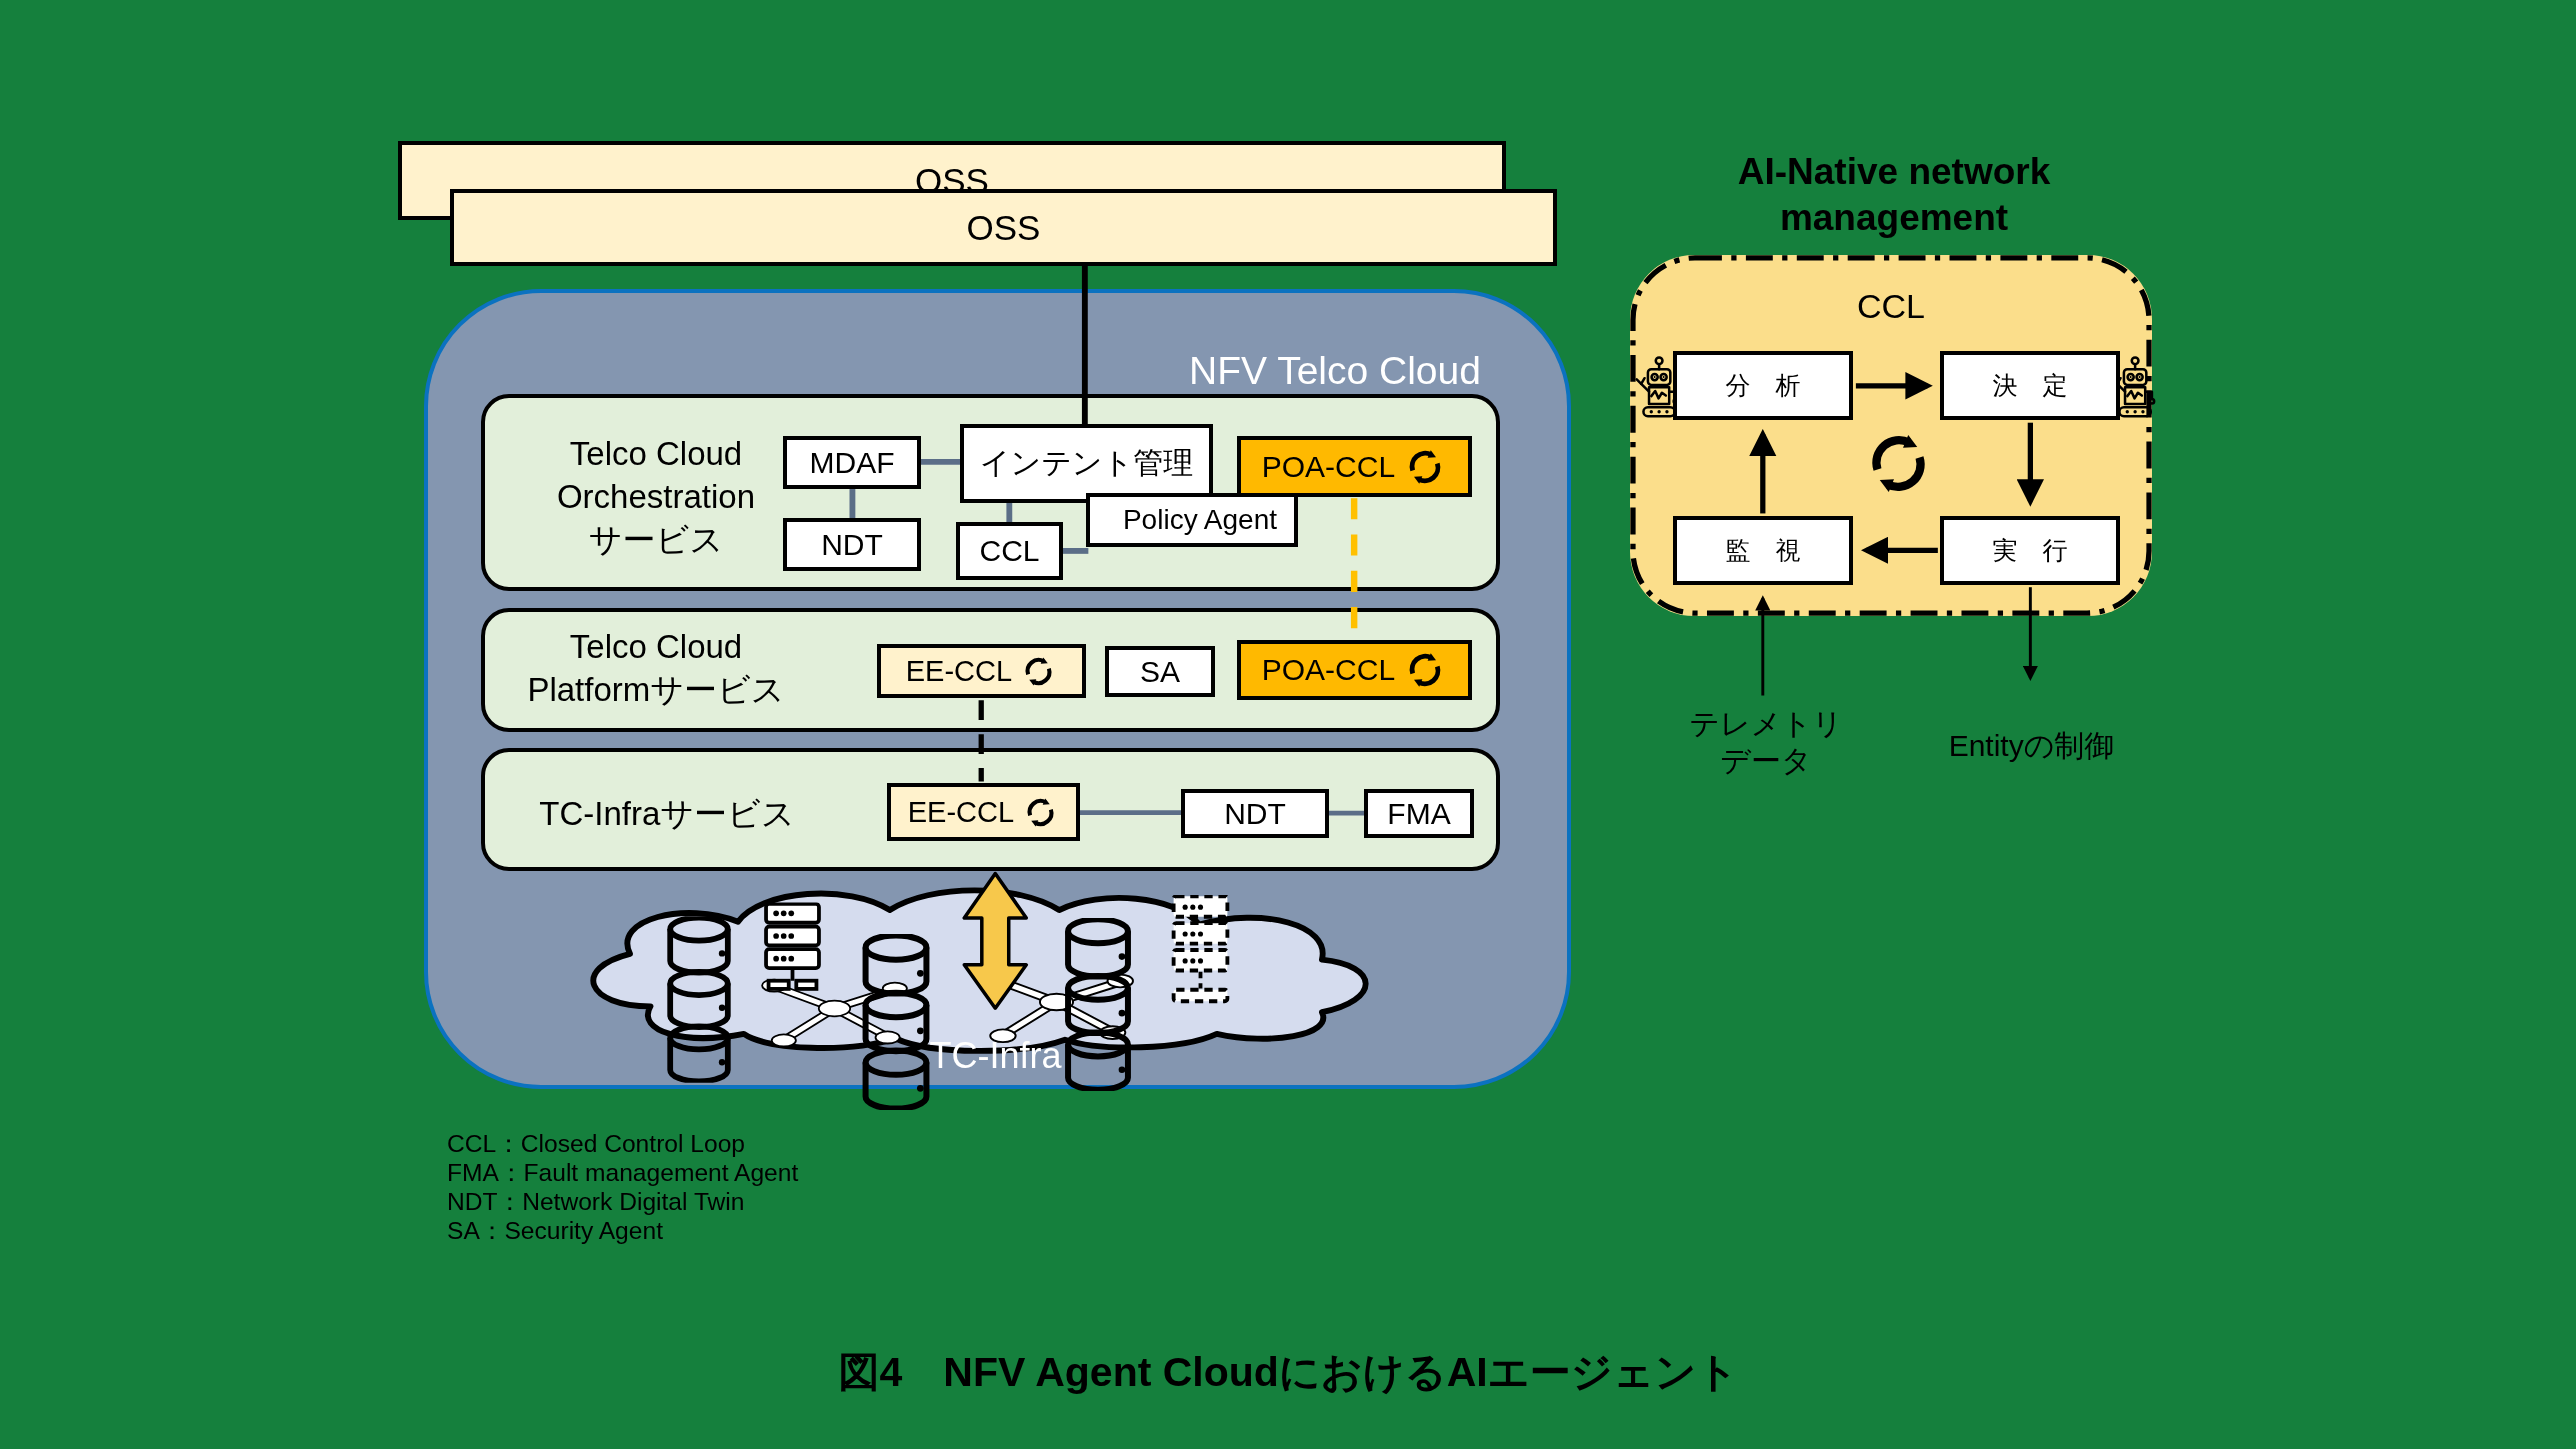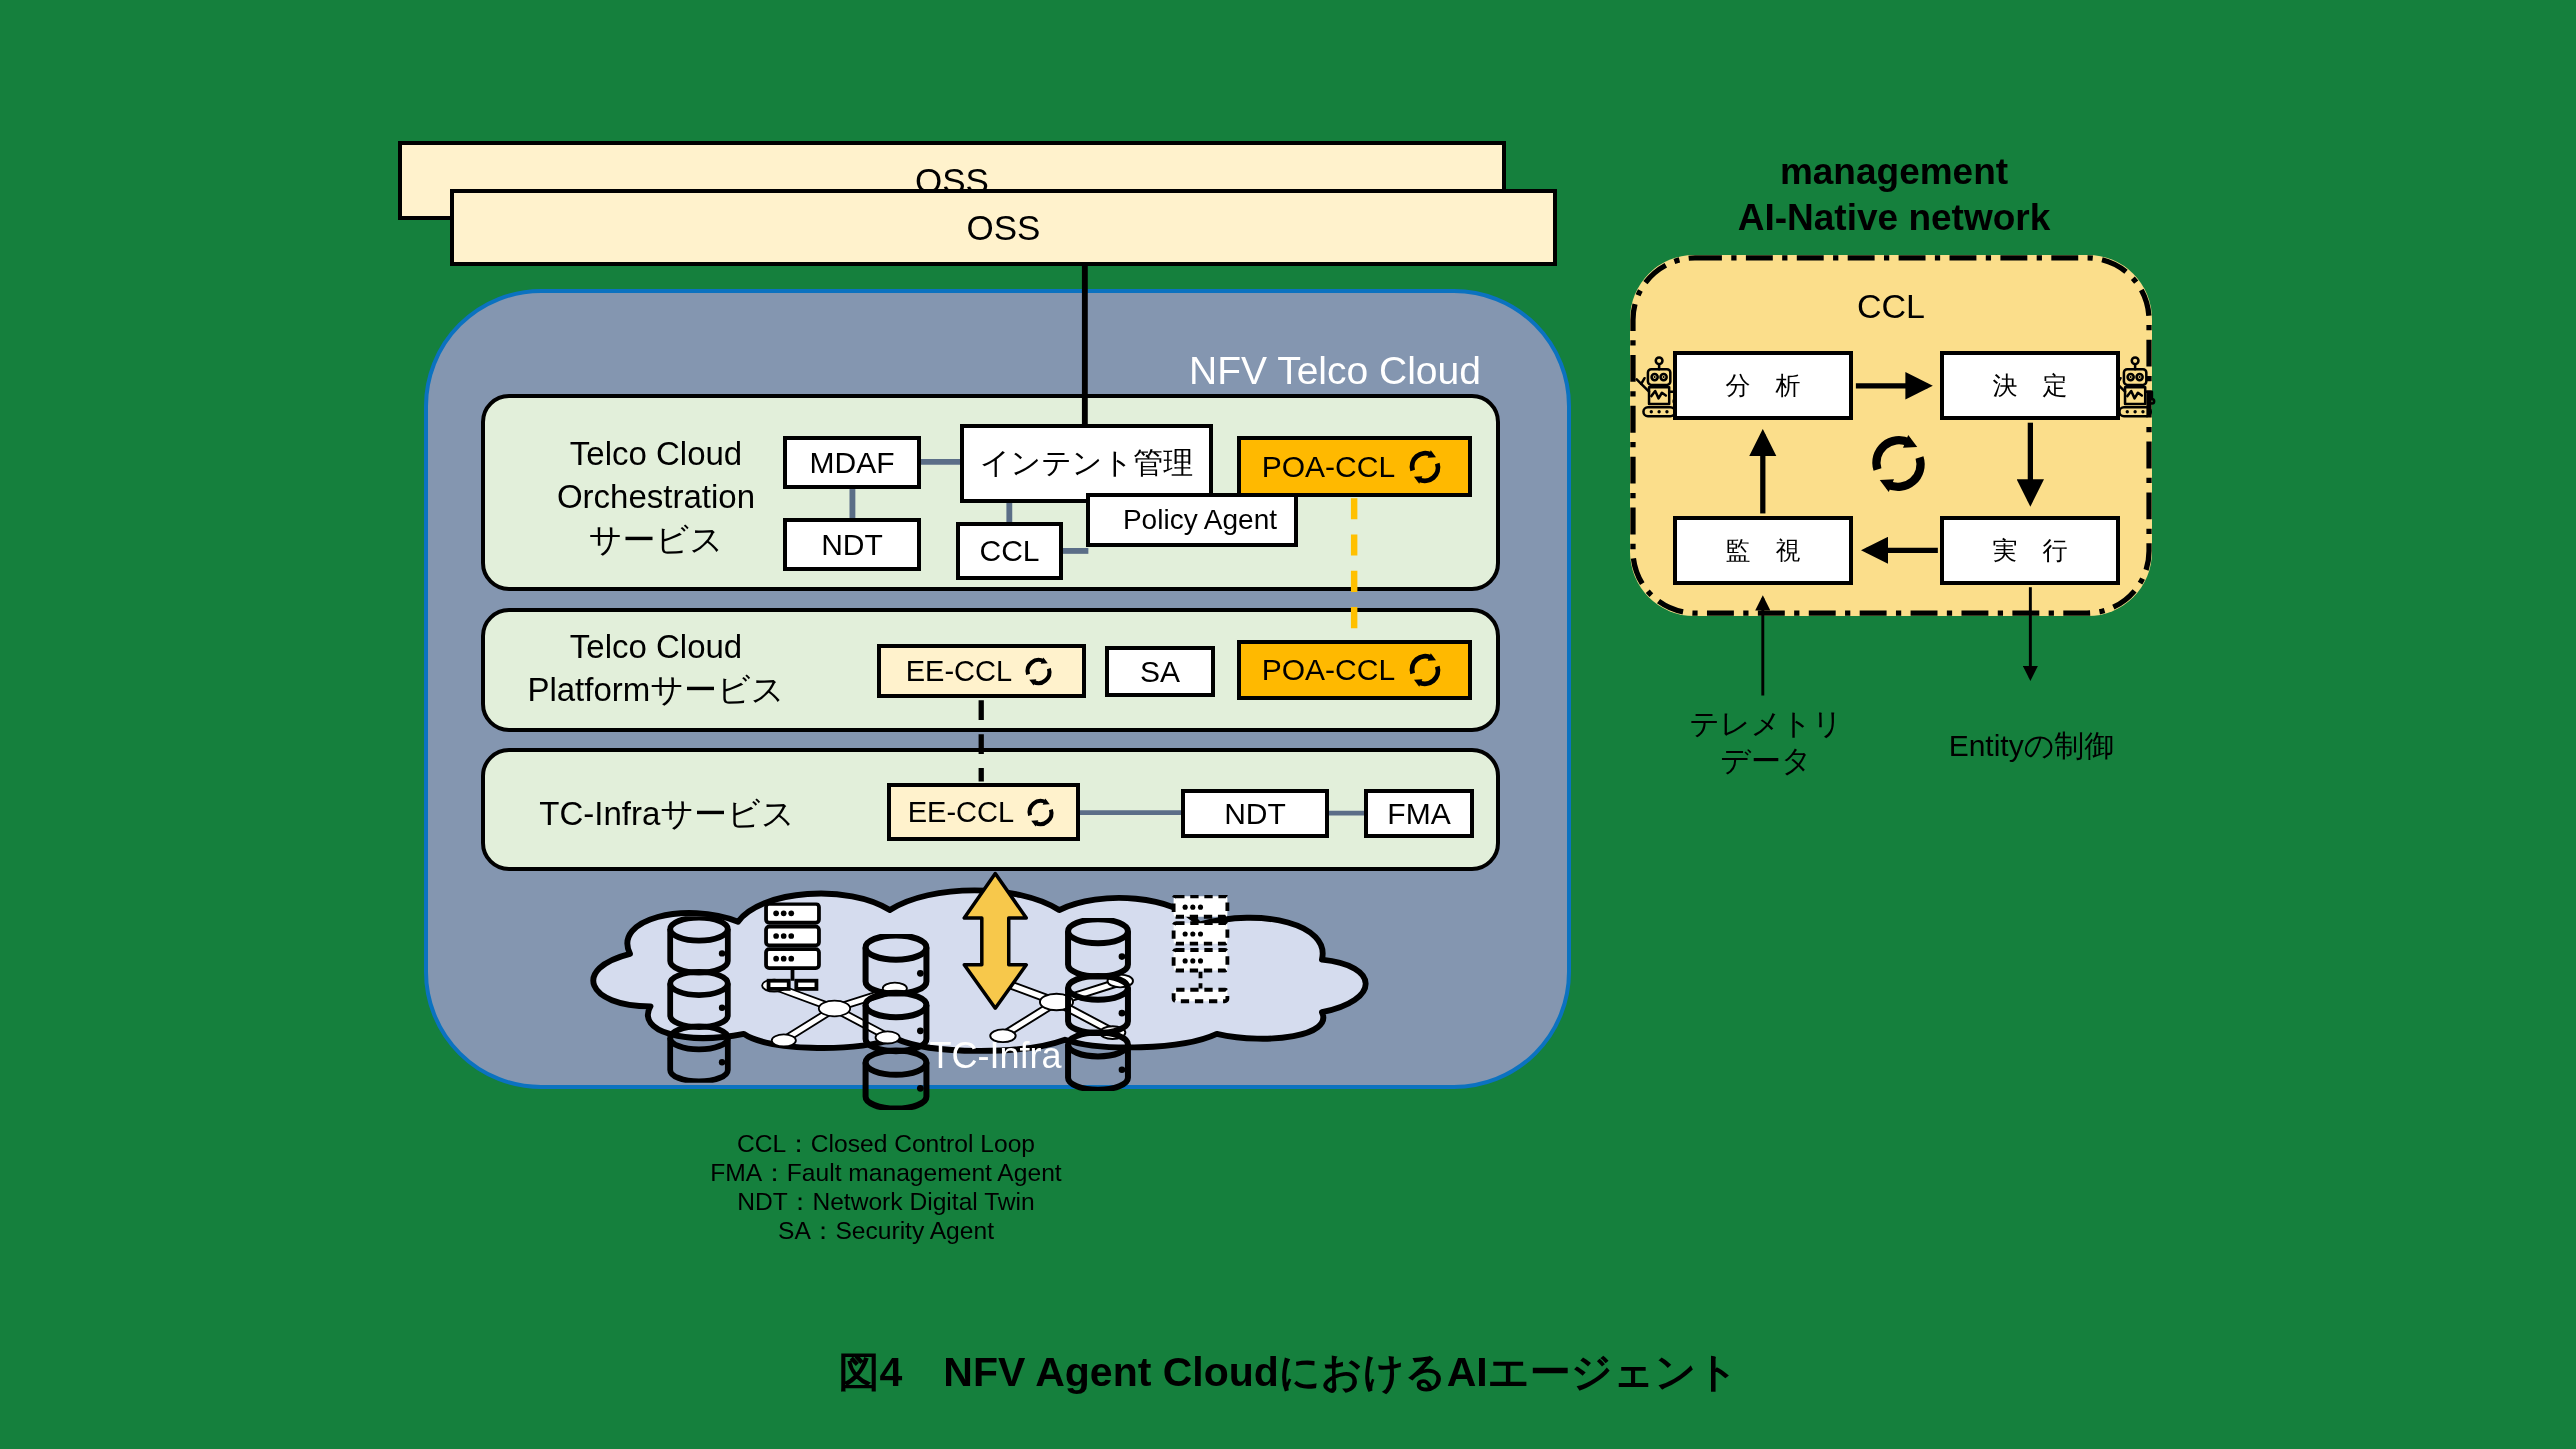--- a/index.html
+++ b/index.html
@@ -196,22 +196,22 @@
     </svg>
   <svg class="abs icon" style="left:1064px;top:918px;" width="68" height="173" viewBox="0 0 100 260">
       <use href="#sym-dbstack"></use>
     </svg>
   <svg class="abs icon" style="left:1167px;top:895px;" width="67" height="128" viewBox="0 0 100 200">
       <use href="#sym-rackd"></use>
     </svg>
   <div class="abs" style="left:849px;top:1035px;width:293px;text-align:center;color:#fff;font-size:36px;">TC-Infra</div>
 
   <div class="abs panel-title" style="left:1651px;top:149px;width:486px;">
+    <div>AI-Native network</div>
     <div>management</div>
-    <div>AI-Native network</div>
   </div>
   <div class="abs panel" style="left:1630px;top:255px;width:522px;height:361px;">
     <svg width="522" height="361" viewBox="0 0 892 617" style="position:absolute;left:0;top:0;">
       <rect x="5" y="5" width="882" height="607" rx="106" fill="none" stroke="#000" stroke-width="9" stroke-dasharray="46 16 9 16"></rect>
     </svg>
   </div>
   <div class="abs" style="left:1803px;top:287px;width:176px;text-align:center;font-size:34px;">CCL</div>
   <svg class="abs icon" style="left:1630px;top:355px;" width="56" height="66" viewBox="0 0 100 115">
       <use href="#sym-robot"></use>
     </svg>
@@ -316,21 +316,21 @@
   <svg class="abs icon" style="left:1861px;top:426px;" width="75" height="75" viewBox="0 0 100 100">
       <use href="#sym-cycle"></use>
     </svg>
 
   <div class="abs smalltext" style="left:1649px;top:705px;width:234px;">
     <div>テレメトリ</div>
     <div>データ</div>
   </div>
   <div class="abs smalltext" style="left:1885px;top:727px;width:293px;">Entityの制御</div>
 
-  <div class="abs legend" style="left:447px;top:1129px;width:878px;text-align:center;">
+  <div class="abs legend" style="left:447px;top:1129px;width:878px;">
     <div>CCL：Closed Control Loop</div>
     <div>FMA：Fault management Agent</div>
     <div>NDT：Network Digital Twin</div>
     <div>SA：Security Agent</div>
   </div>
 
   <div class="abs caption" style="left:820px;top:1345px;width:937px;">図4　NFV Agent CloudにおけるAIエージェント</div>
 
 </div>
 

